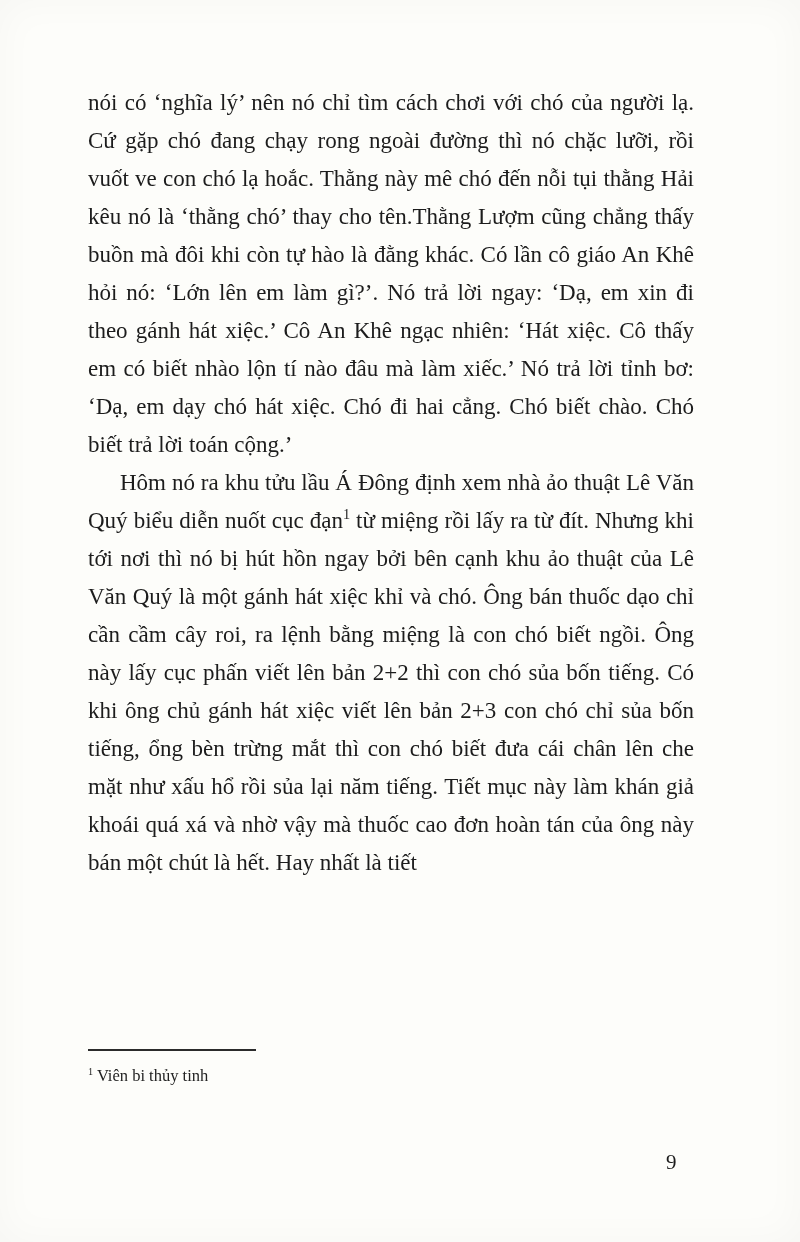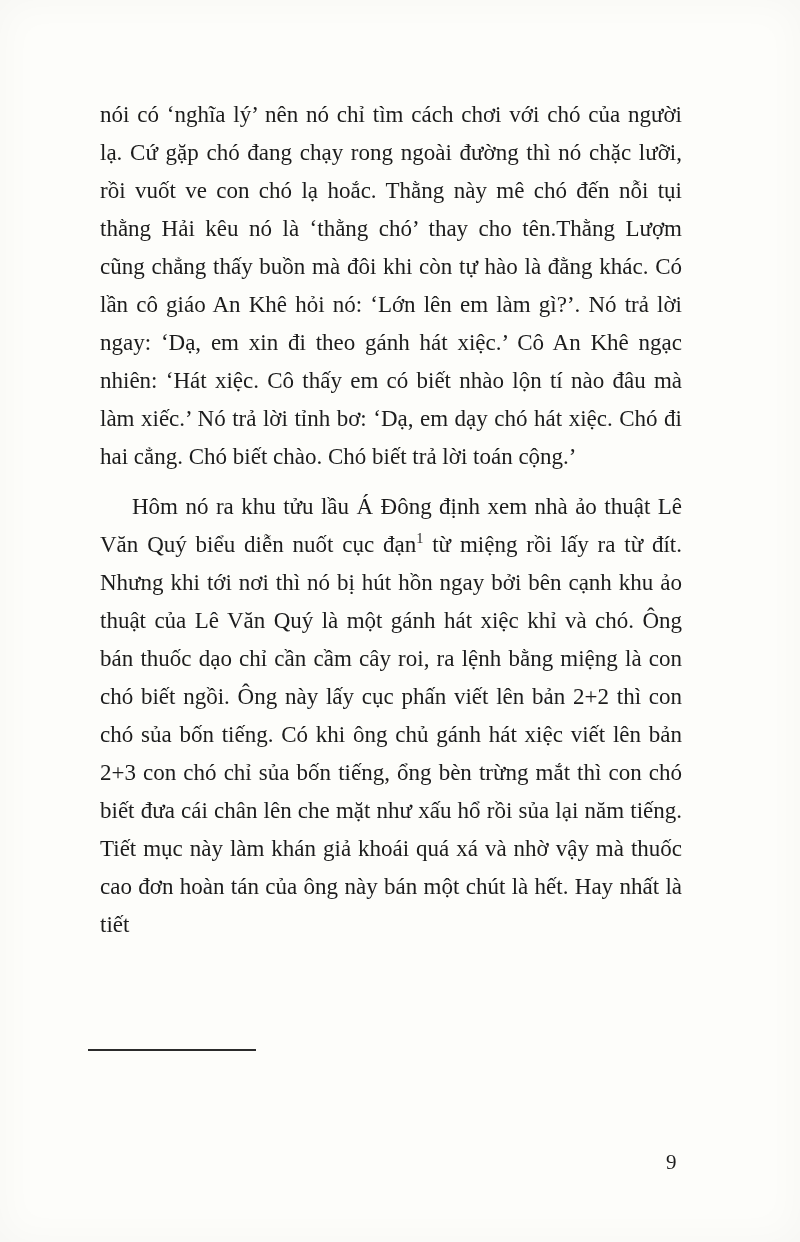--- a/index.html
+++ b/index.html
@@ -22,21 +22,21 @@
       position: absolute;
       left: 88px;
       top: 84px;
       width: 606px;
       font-size: 23px;
       line-height: 38px;
       text-align: justify;
       text-align-last: left;
     }
     .para {
-      margin: 12px;
+      margin: 0;
       padding: 0;
     }
     .para.indent {
       text-indent: 32px;
     }
     .para sup, .footnote sup {
       font-size: 0.62em;
       line-height: 0;
       vertical-align: super;
     }
@@ -71,16 +71,17 @@
 <div class="page">
 
   <div class="text-block">
     <p class="para"><span>nói có ‘nghĩa lý’ nên nó chỉ tìm cách chơi với chó của người lạ. Cứ gặp chó đang chạy rong ngoài đường thì nó chặc lưỡi, rồi vuốt ve con chó lạ hoắc. Thằng này mê chó đến nỗi tụi thằng Hải kêu nó là ‘thằng chó’ thay cho tên.Thằng Lượm cũng chẳng thấy buồn mà đôi khi còn tự hào là đằng khác. Có lần cô giáo An Khê hỏi nó: ‘Lớn lên em làm gì?’. Nó trả lời ngay: ‘Dạ, em xin đi theo gánh hát xiệc.’ Cô An Khê ngạc nhiên: ‘Hát xiệc. Cô thấy em có biết nhào lộn tí nào đâu mà làm xiếc.’ Nó trả lời tỉnh bơ: ‘Dạ, em dạy chó hát xiệc. Chó đi hai cẳng. Chó biết chào. Chó biết trả lời toán cộng.’</span></p>
 
     <p class="para indent"><span>Hôm nó ra khu tửu lầu Á Đông định xem nhà ảo thuật Lê Văn Quý biểu diễn nuốt cục đạn</span><sup>1</sup><span> từ miệng rồi lấy ra từ đít. Nhưng khi tới nơi thì nó bị hút hồn ngay bởi bên cạnh khu ảo thuật của Lê Văn Quý là một gánh hát xiệc khỉ và chó. Ông bán thuốc dạo chỉ cần cầm cây roi, ra lệnh bằng miệng là con chó biết ngồi. Ông này lấy cục phấn viết lên bản 2+2 thì con chó sủa bốn tiếng. Có khi ông chủ gánh hát xiệc viết lên bản 2+3 con chó chỉ sủa bốn tiếng, ổng bèn trừng mắt thì con chó biết đưa cái chân lên che mặt như xấu hổ rồi sủa lại năm tiếng. Tiết mục này làm khán giả khoái quá xá và nhờ vậy mà thuốc cao đơn hoàn tán của ông này bán một chút là hết. Hay nhất là tiết</span></p>
   </div>
 
   <div class="footnote-rule"></div>
 
+  <div class="footnote"><sup>1</sup> <span>Viên bi thủy tinh</span></div>
 
   <div class="page-number">9</div>
 
 </div>
 
 </body></html>

